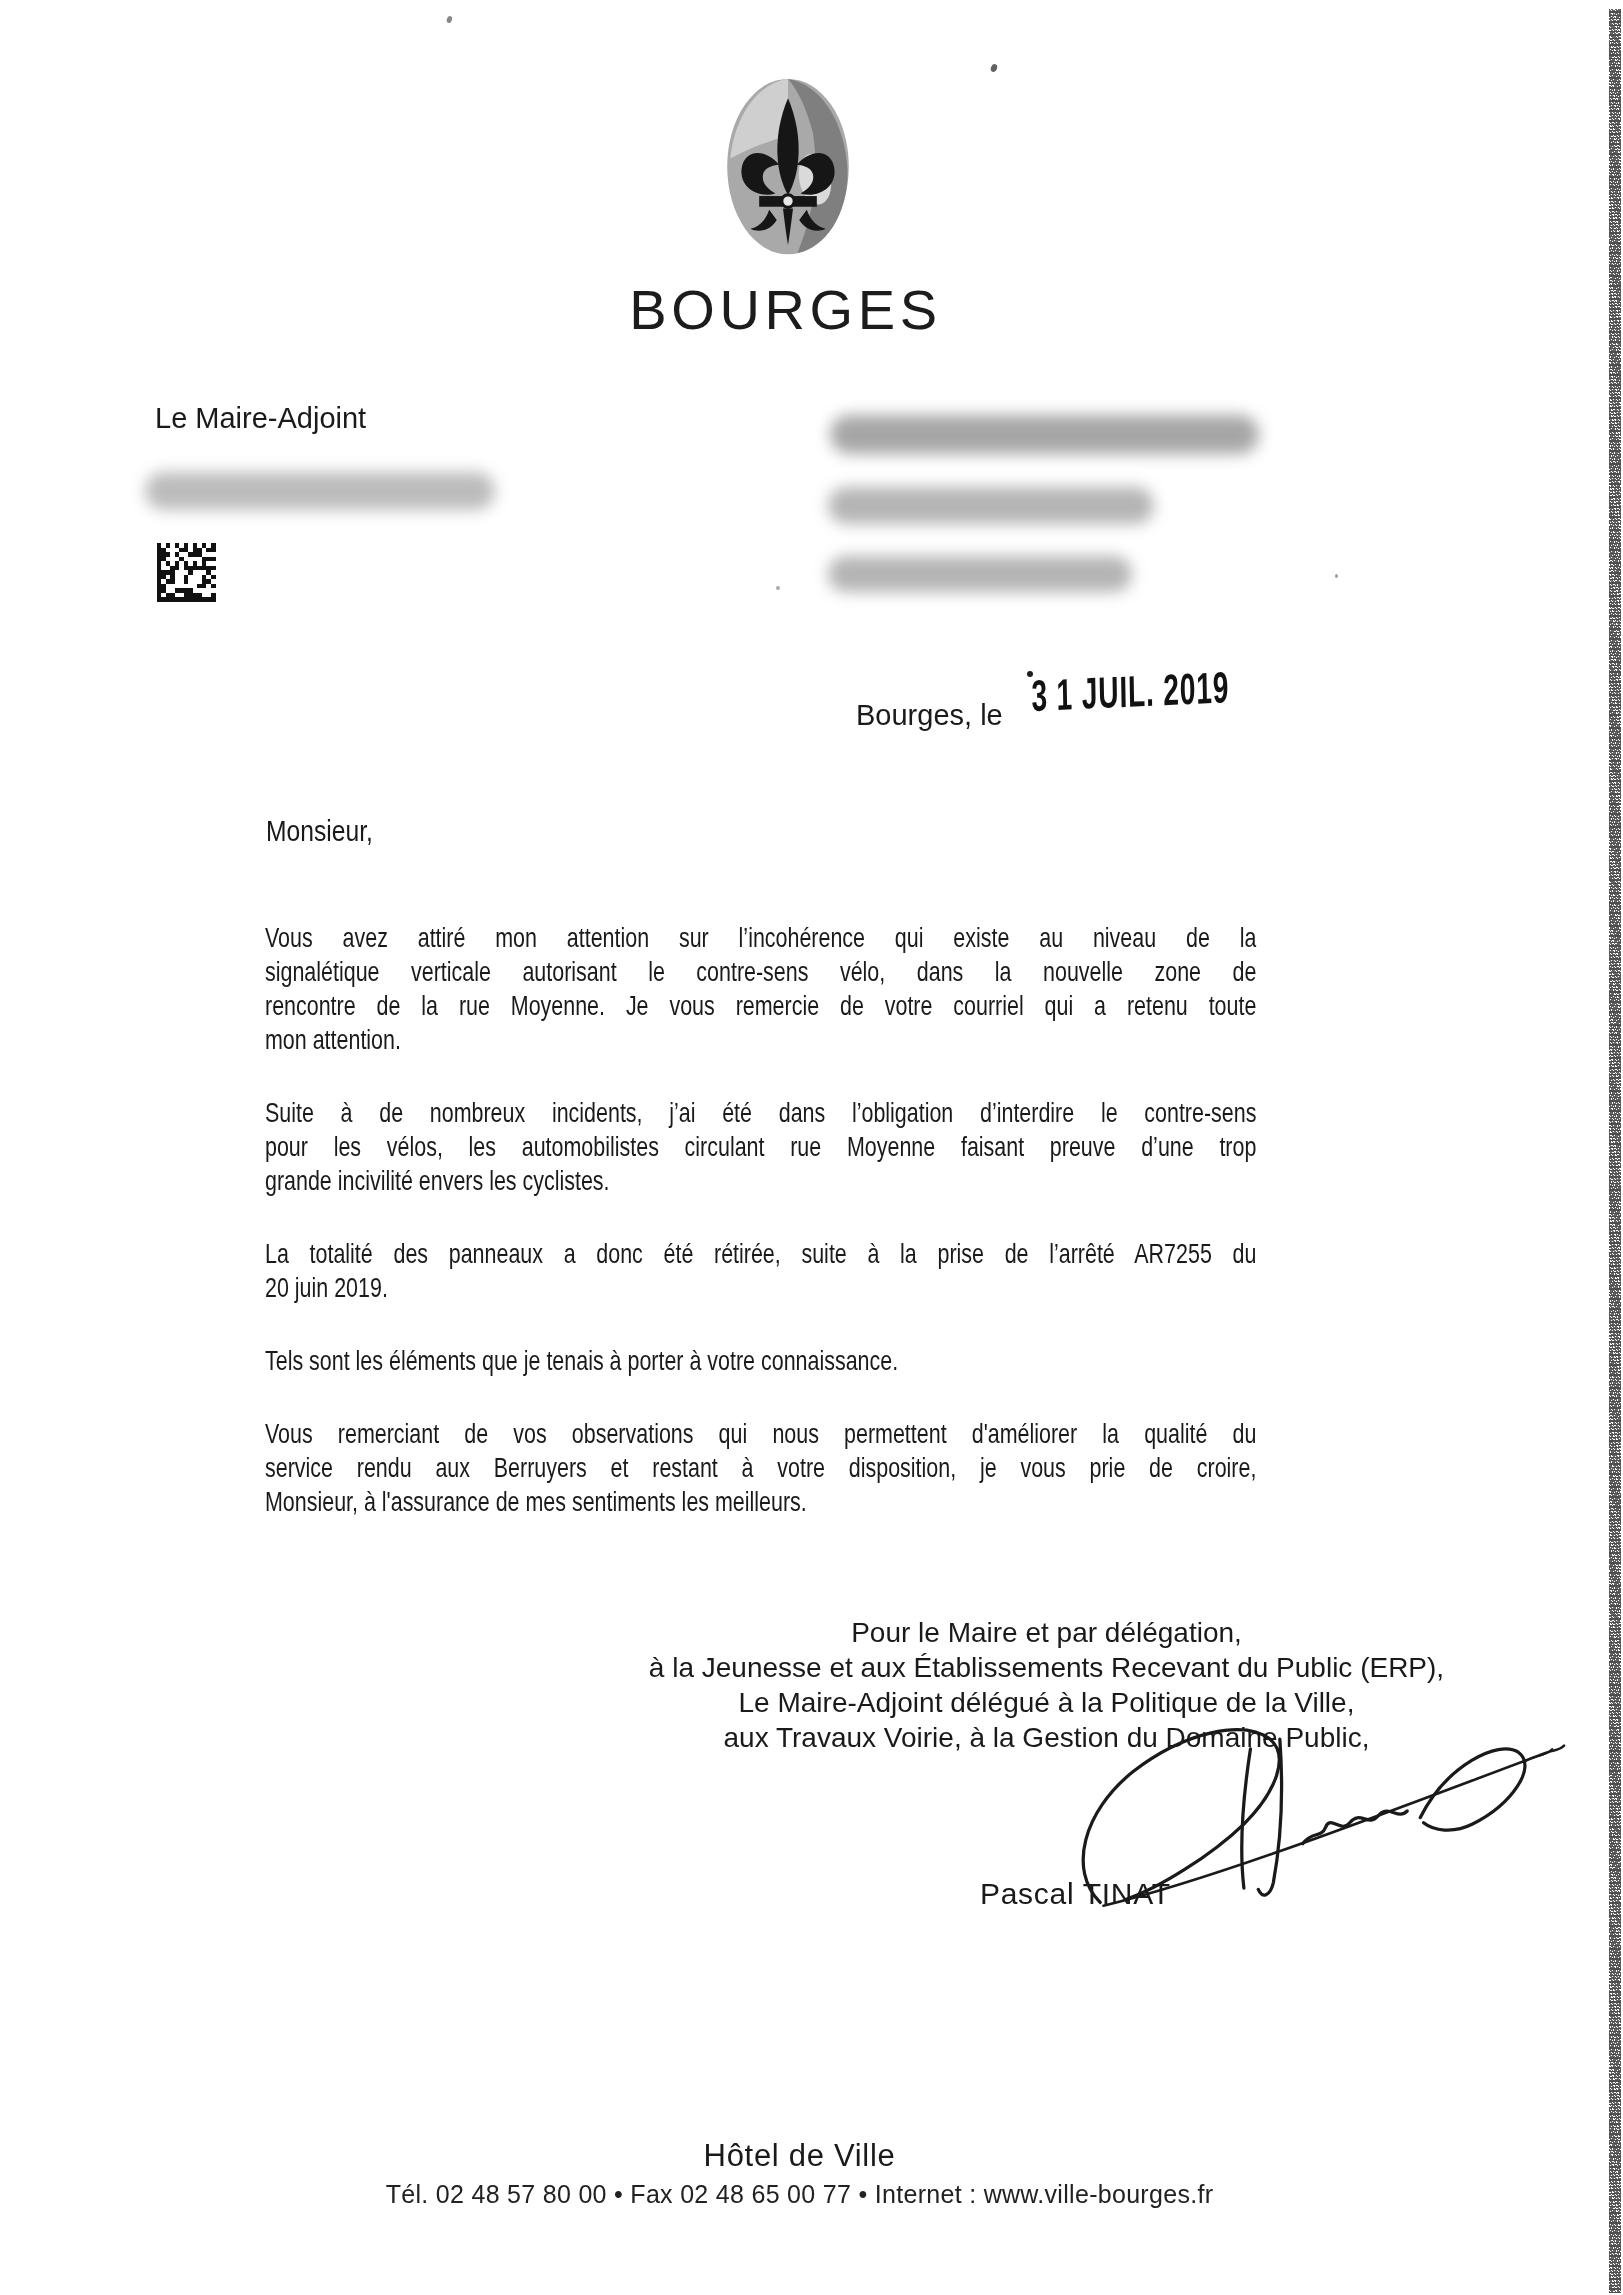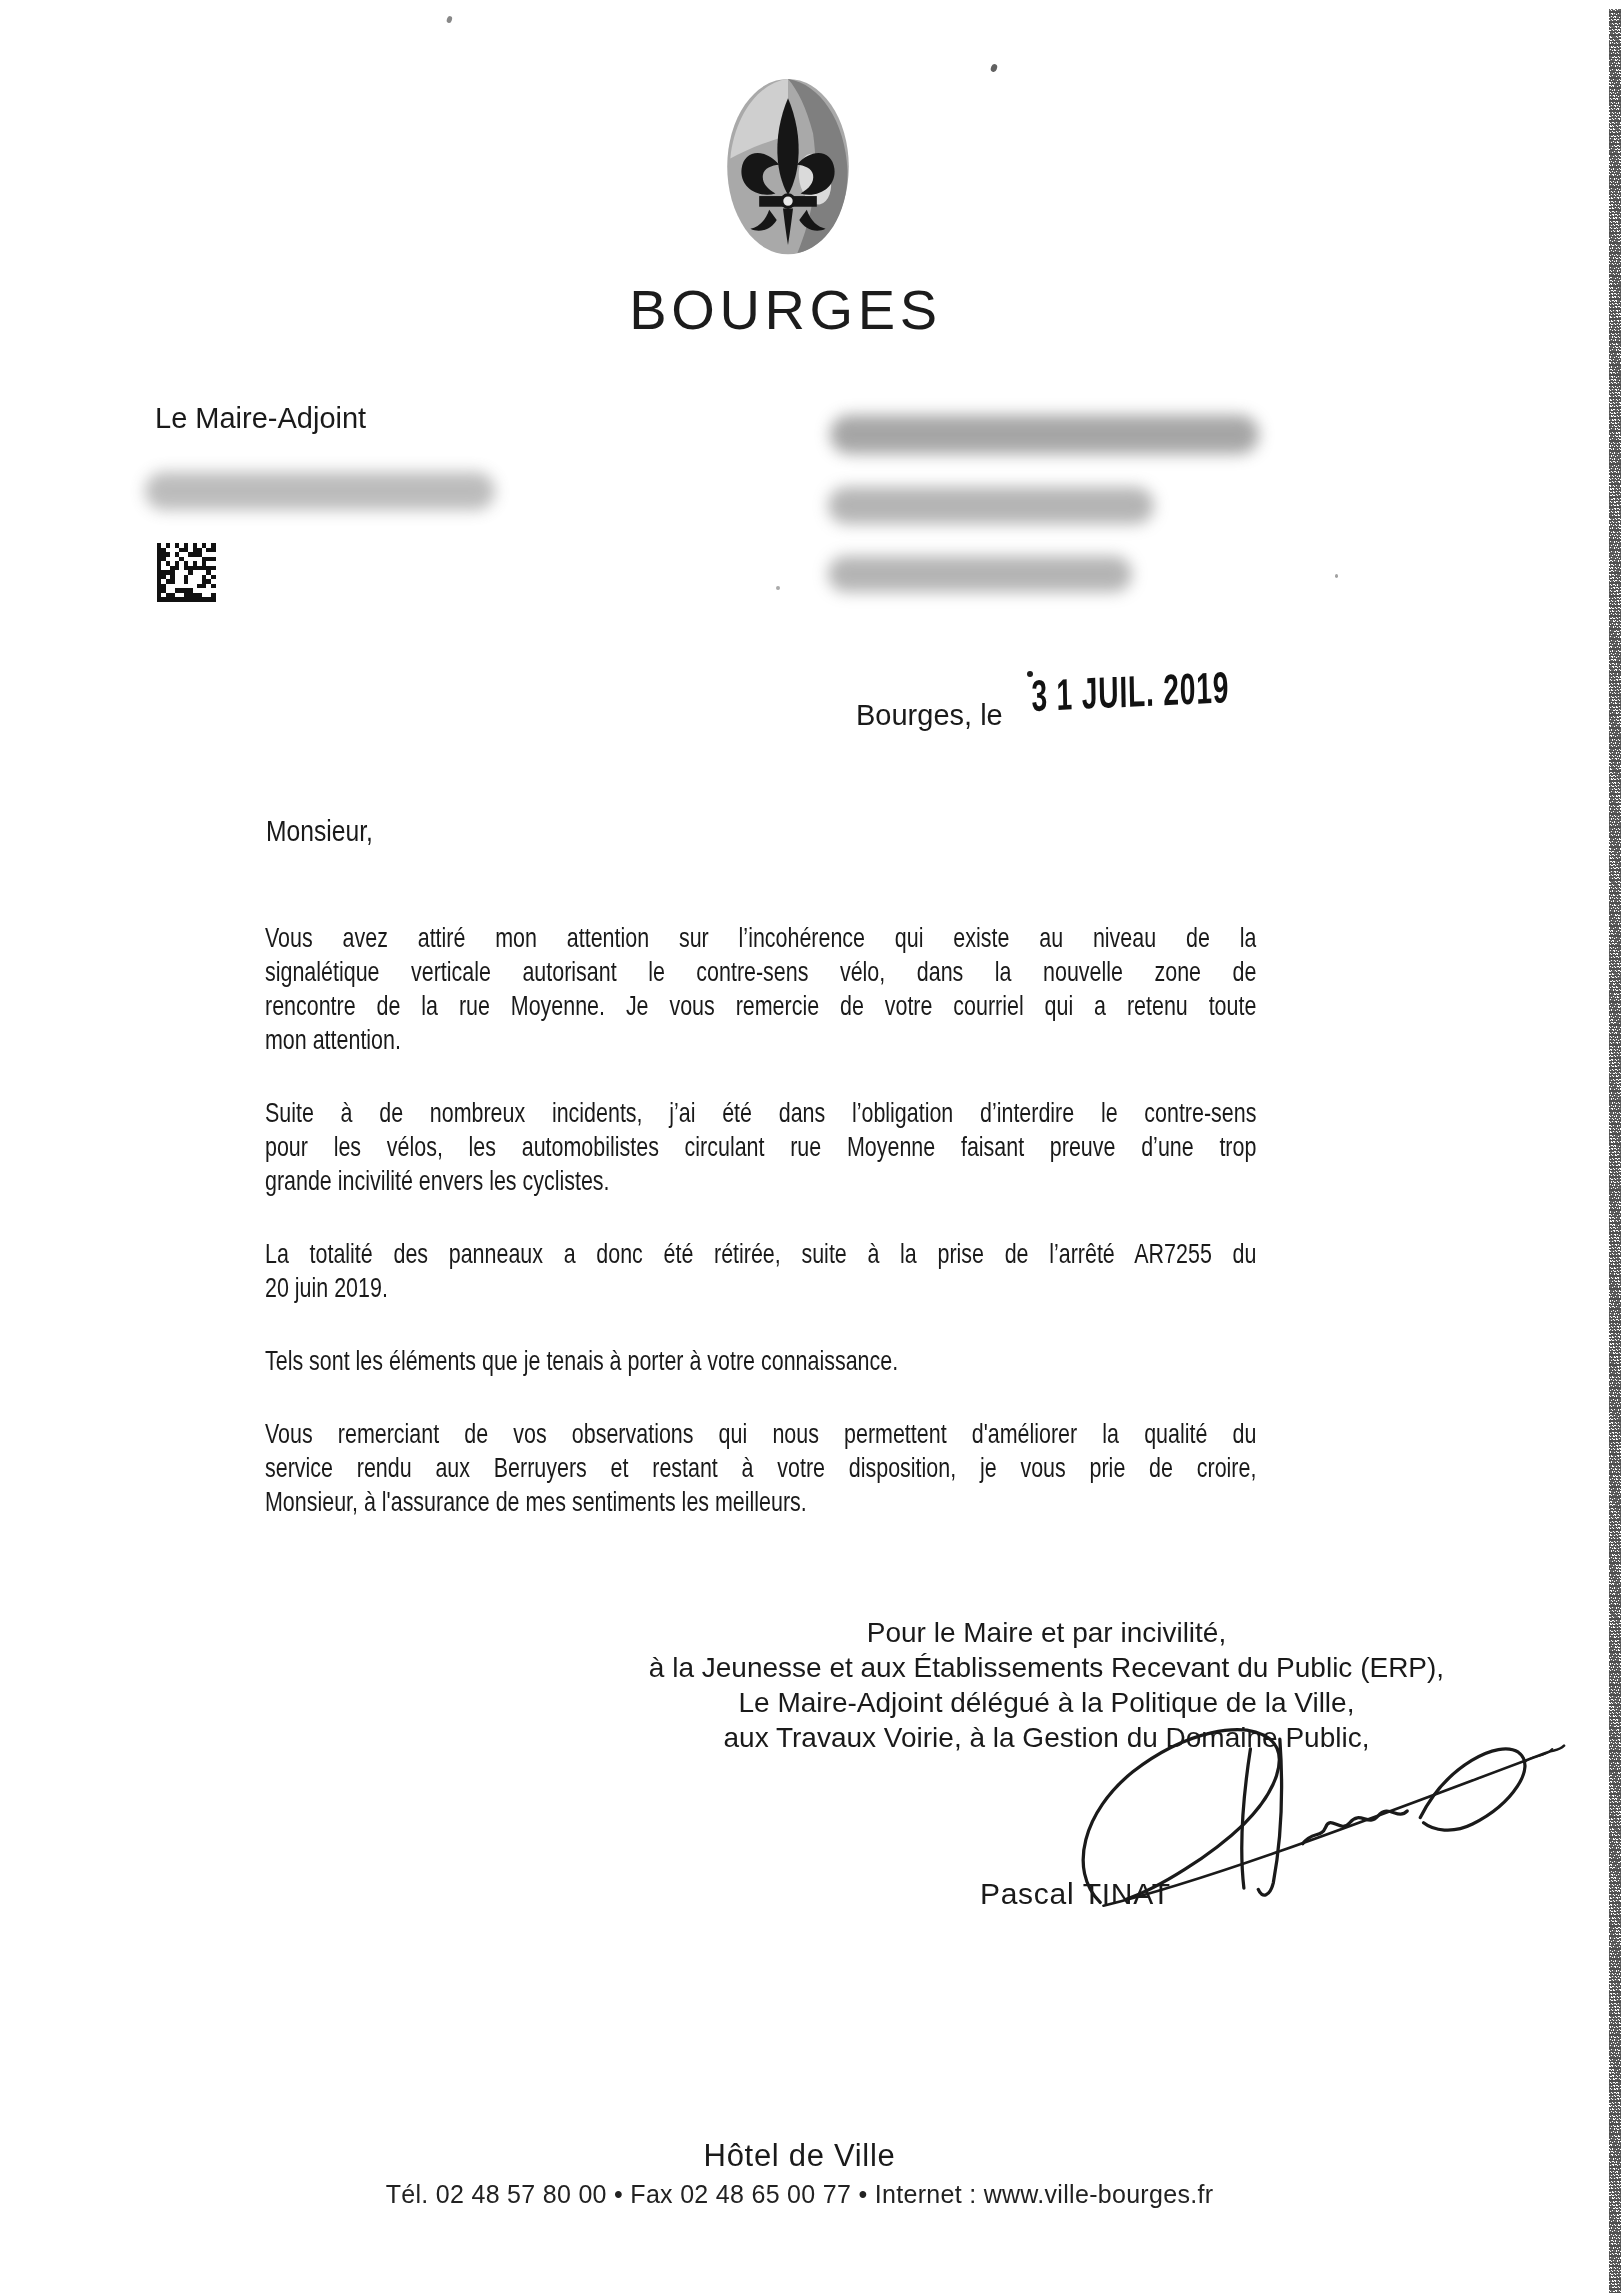--- a/index.html
+++ b/index.html
@@ -220,21 +220,21 @@
         <div class="line">Tels sont les éléments que je tenais à porter à votre connaissance.</div>
       </div>
       <div class="para">
         <div class="line just">Vous remerciant de vos observations qui nous permettent d'améliorer la qualité du</div>
         <div class="line just">service rendu aux Berruyers et restant à votre disposition, je vous prie de croire,</div>
         <div class="line">Monsieur, à l'assurance de mes sentiments les meilleurs.</div>
       </div>
     </div>
 
   <div class="abs signature-block">
-      <div class="sigline">Pour le Maire et par incivilité,</div>
+      <div class="sigline">Pour le Maire et par délégation,</div>
       <div class="sigline">à la Jeunesse et aux Établissements Recevant du Public (ERP),</div>
       <div class="sigline">Le Maire-Adjoint délégué à la Politique de la Ville,</div>
       <div class="sigline">aux Travaux Voirie, à la Gestion du Domaine Public,</div>
     </div>
 
   <div class="abs signature-svg">
     <svg width="517" height="196" viewBox="0 0 790 300" xmlns="http://www.w3.org/2000/svg" fill="none" stroke="#1a1a1a" stroke-width="5" stroke-linecap="round">
       <path d="M70,290 C20,240 45,150 120,90 C200,28 290,10 330,40 C360,65 340,120 290,170 C240,218 160,268 110,285"></path>
       <path d="M300,55 C290,120 282,200 290,268"></path>
       <path d="M345,40 C350,110 348,190 335,260 C330,280 318,285 312,270"></path>

